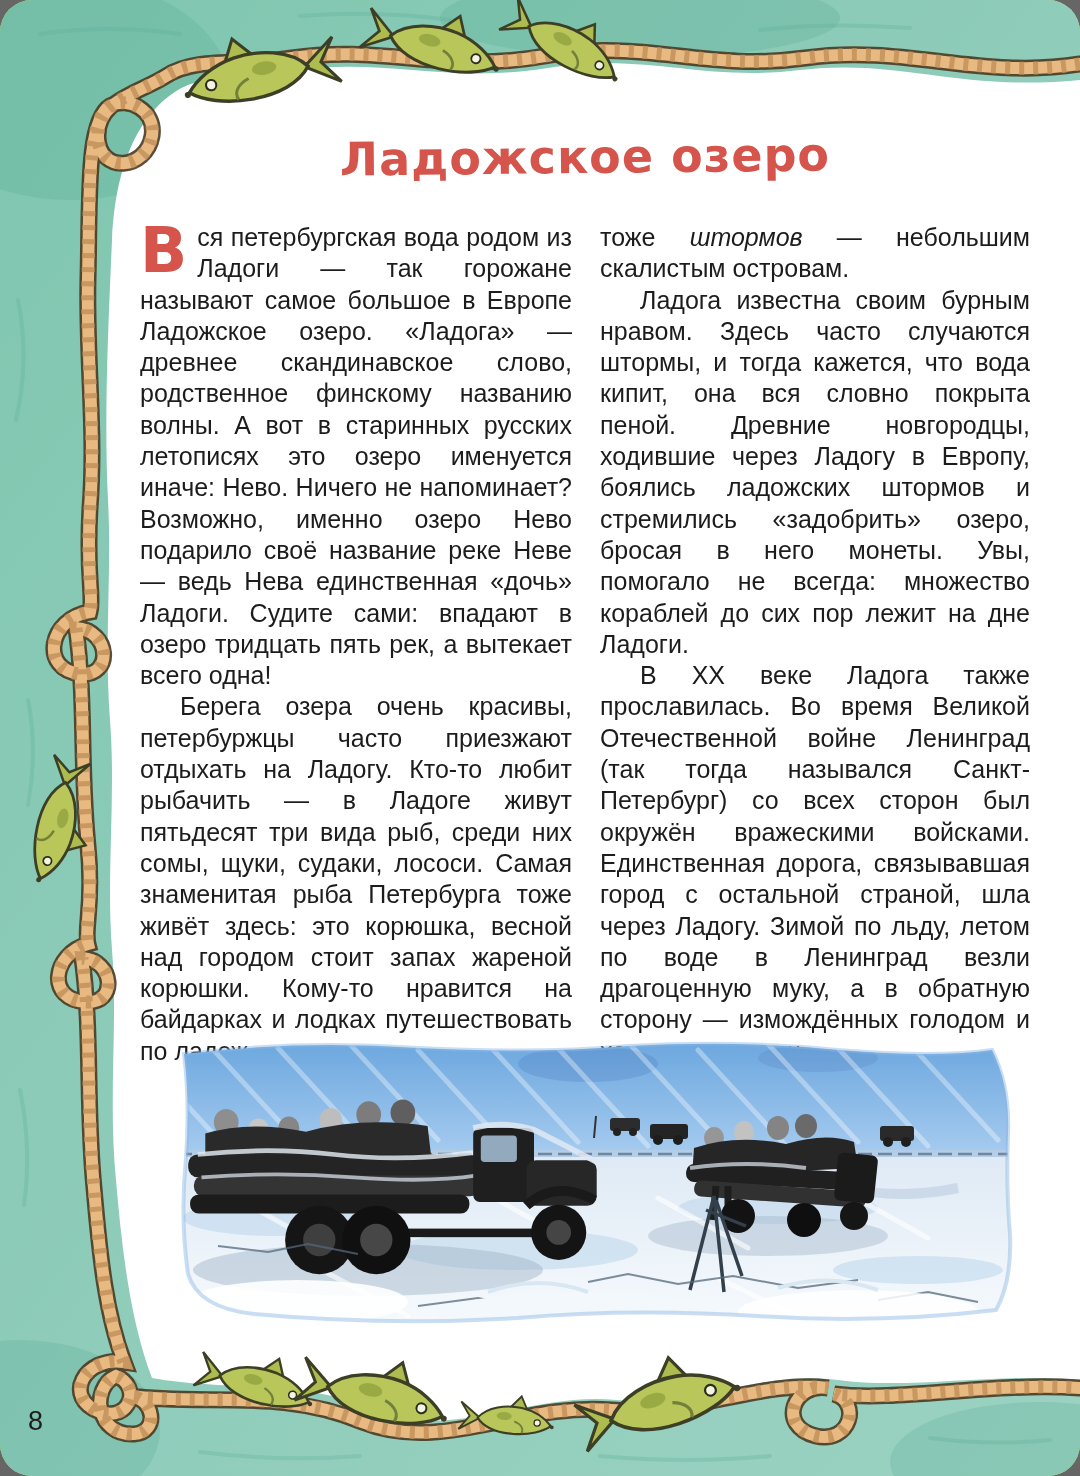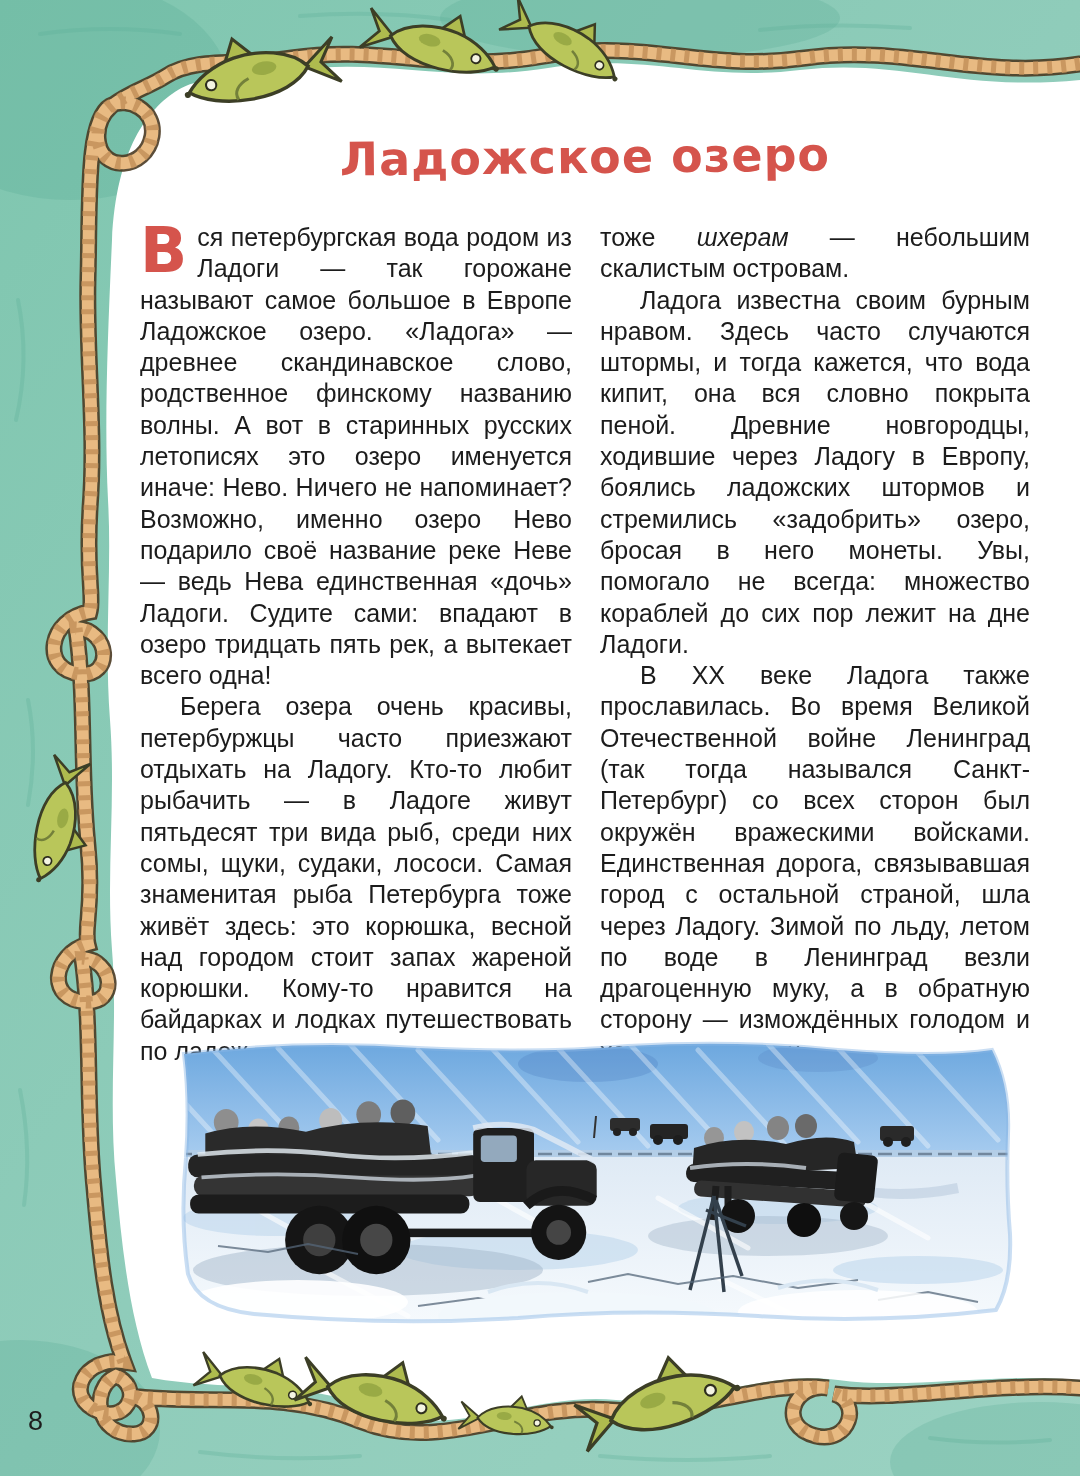--- a/index.html
+++ b/index.html
@@ -1,18 +1,18 @@
 <!DOCTYPE html>
 <html><head>
 <meta charset="utf-8">
 <style>
   html,body{margin:0;padding:0;background:#666;}
   .page{
     position:relative;width:1080px;height:1476px;overflow:hidden;
-    background:#bef264;font-family:"Liberation Sans",sans-serif;
+    background:#bef264;font-family:"Liberation Sans",sans-serif;border-radius:32px;
   }
   .bg-svg{position:absolute;left:0;top:0;width:1080px;height:1476px;}
   .page-title{
     position:absolute;left:140px;top:130px;width:890px;text-align:center;
     font-family:"DejaVu Sans",sans-serif;font-weight:bold;
     font-size:46px;letter-spacing:1px;color:#d5544c;
     transform:rotate(-0.6deg);
   }
   .col{position:absolute;top:222px;color:#1c1c1c;}
   .col-left{left:140px;width:432px;}
@@ -128,21 +128,21 @@
     <p>
       <span class="dropcap">В</span><span>ся петербургская вода родом из Ладоги — так горожане называют самое большое в Европе Ладожское озеро. «Ладога» — древнее скандинавское слово, родственное финскому названию волны. А вот в старинных русских летописях это озеро именуется иначе: Нево. Ничего не напоминает? Возможно, именно озеро Нево подарило своё название реке Неве — ведь Нева единственная «дочь» Ладоги. Судите сами: впадают в озеро тридцать пять рек, а вытекает всего одна!</span>
     </p>
     <p class="indent">
       <span>Берега озера очень красивы, петербуржцы часто приезжают отдыхать на Ладогу. Кто-то любит рыбачить — в Ладоге живут пятьдесят три вида рыб, среди них сомы, щуки, судаки, лососи. Самая знаменитая рыба Петербурга тоже живёт здесь: это корюшка, весной над городом стоит запах жареной корюшки. Кому-то нравится на байдарках и лодках путешествовать по ладож-</span>
     </p>
   </div>
 
   <div class="col col-right">
     <p>
-      <span>тоже </span><span class="ital">шхерам</span><span> — небольшим скалистым островам.</span>
+      <span>тоже </span><span class="ital">штормов</span><span> — небольшим скалистым островам.</span>
     </p>
     <p class="indent">
       <span>Ладога известна своим бурным нравом. Здесь часто случаются штормы, и тогда кажется, что вода кипит, она вся словно покрыта пеной. Древние новгородцы, ходившие через Ладогу в Европу, боялись ладожских штормов и стремились «задобрить» озеро, бросая в него монеты. Увы, помогало не всегда: множество кораблей до сих пор лежит на дне Ладоги.</span>
     </p>
     <p class="indent">
       <span>В XX веке Ладога также прославилась. Во время Великой Отечественной войне Ленинград (так тогда назывался Санкт-Петербург) со всех сторон был окружён вражескими войсками. Единственная дорога, связывавшая город с остальной страной, шла через Ладогу. Зимой по льду, летом по воде в Ленинград везли драгоценную муку, а в обратную сторону — измождённых голодом и холодом горожан.</span>
     </p>
   </div>
 
   <div class="illustration">

